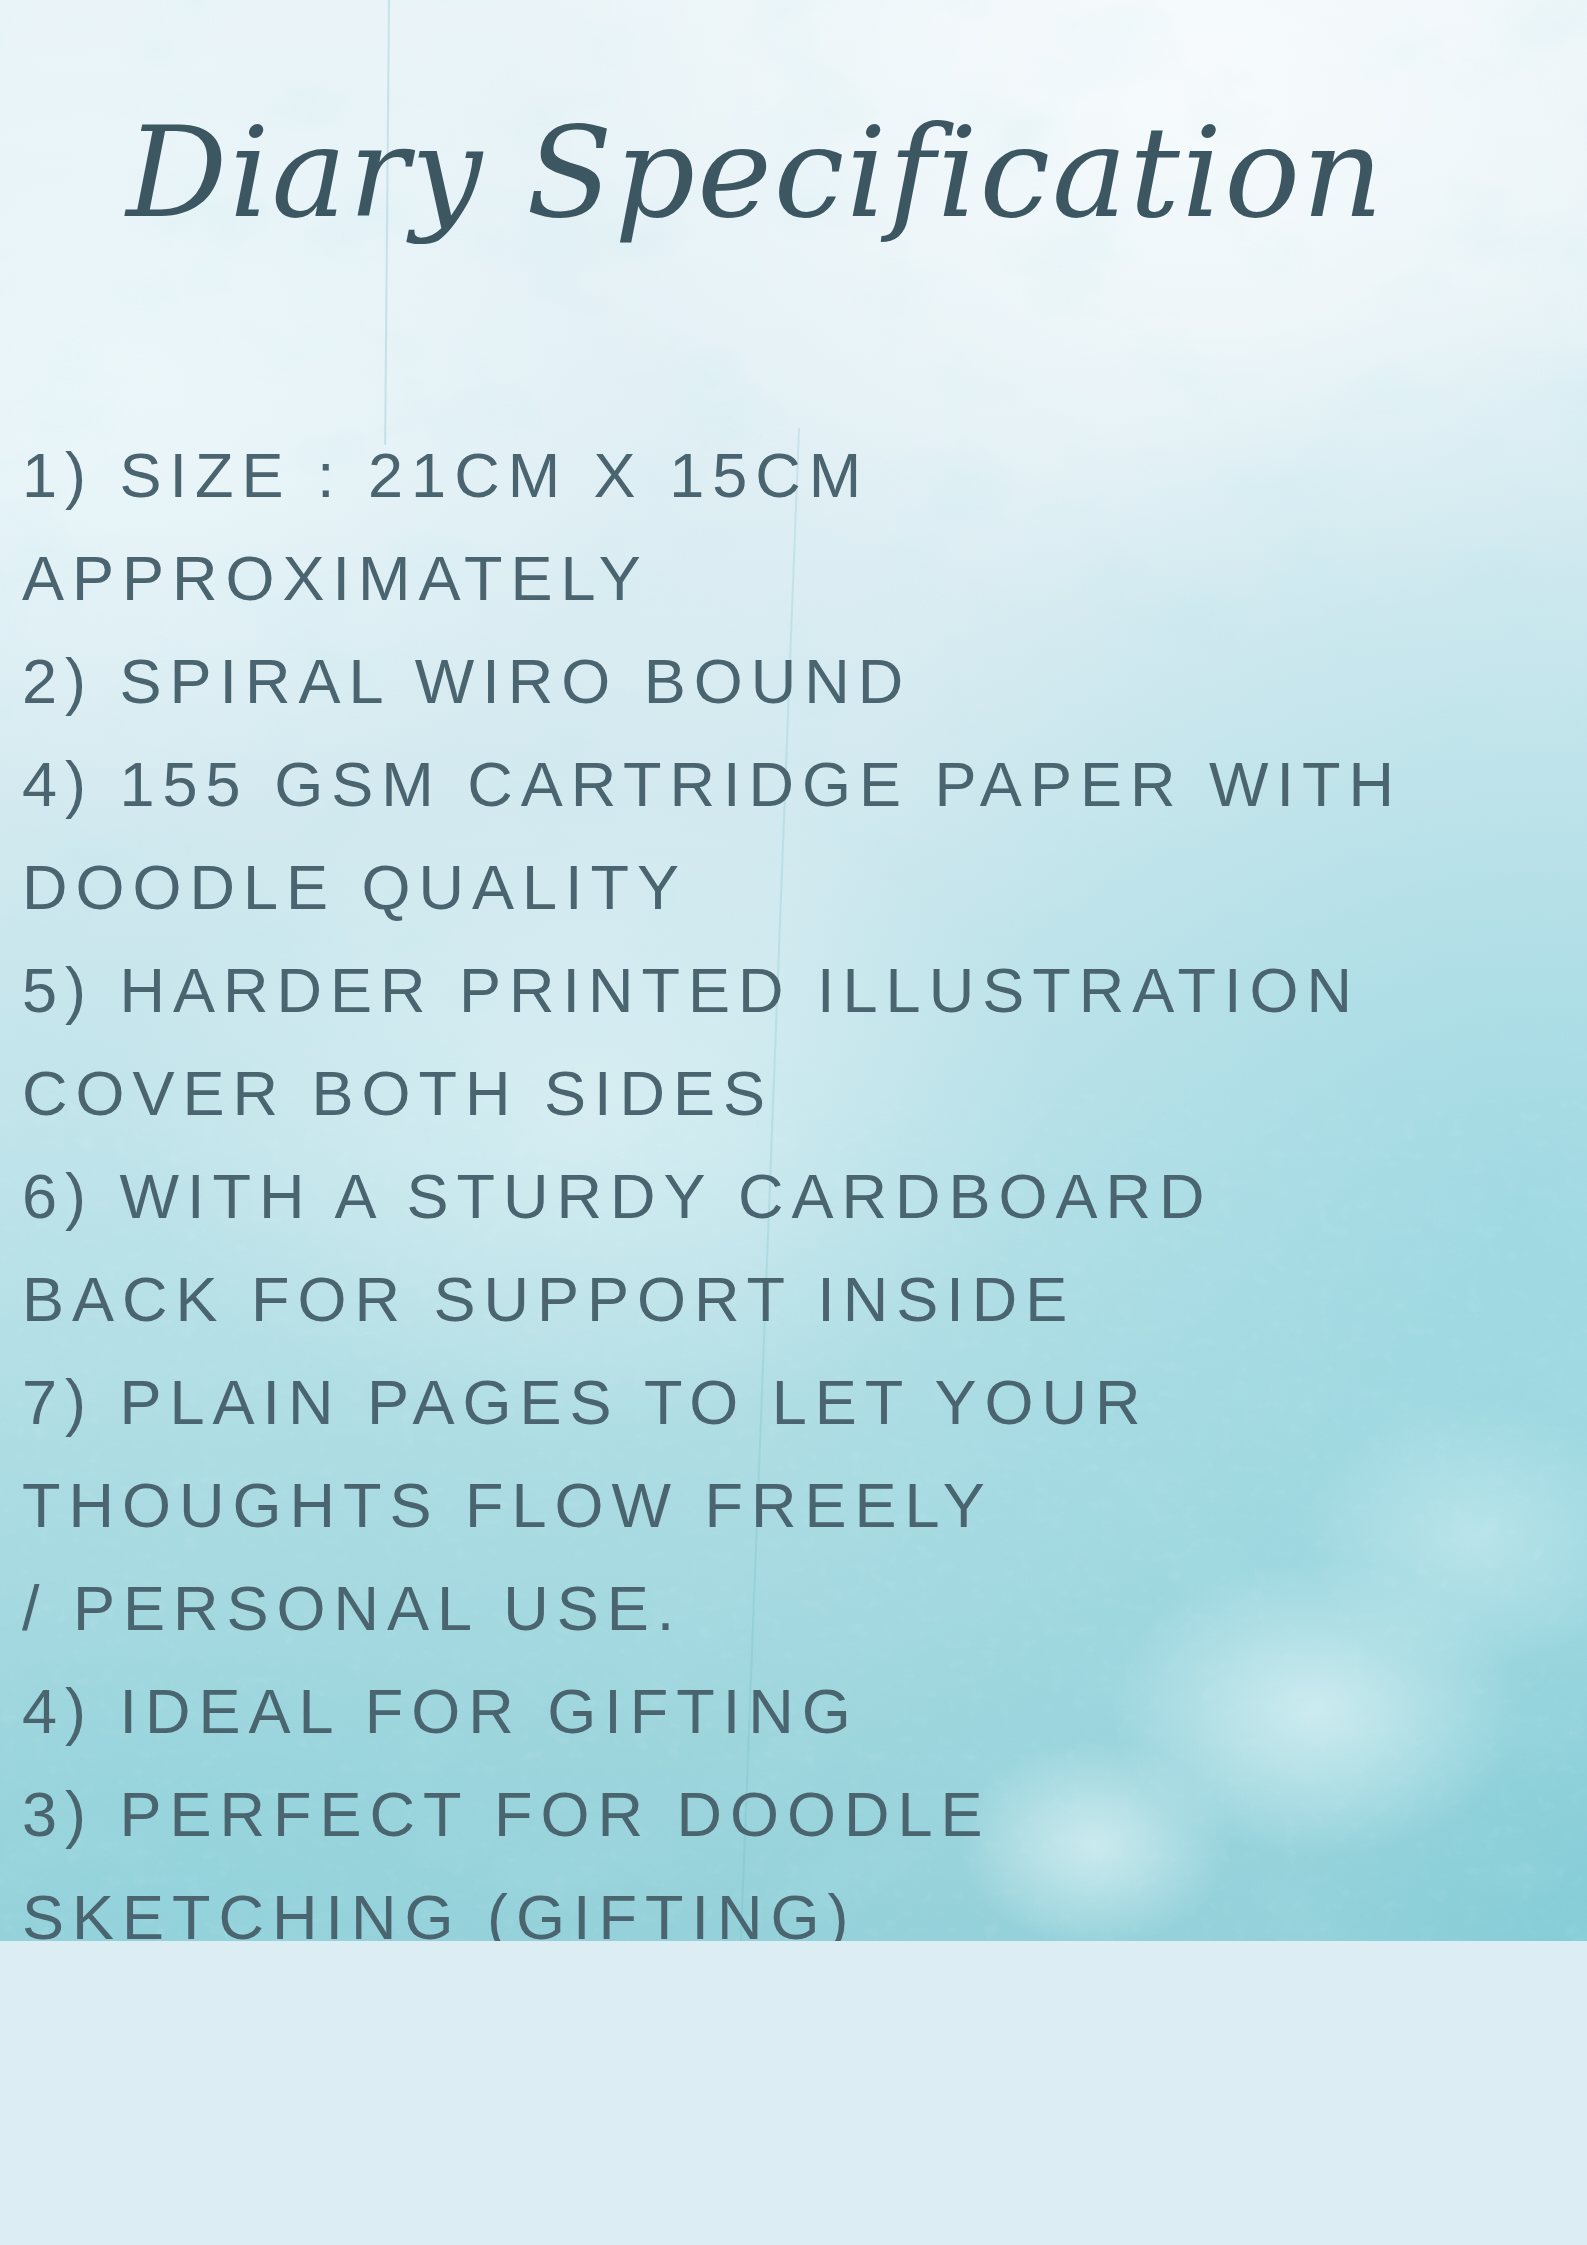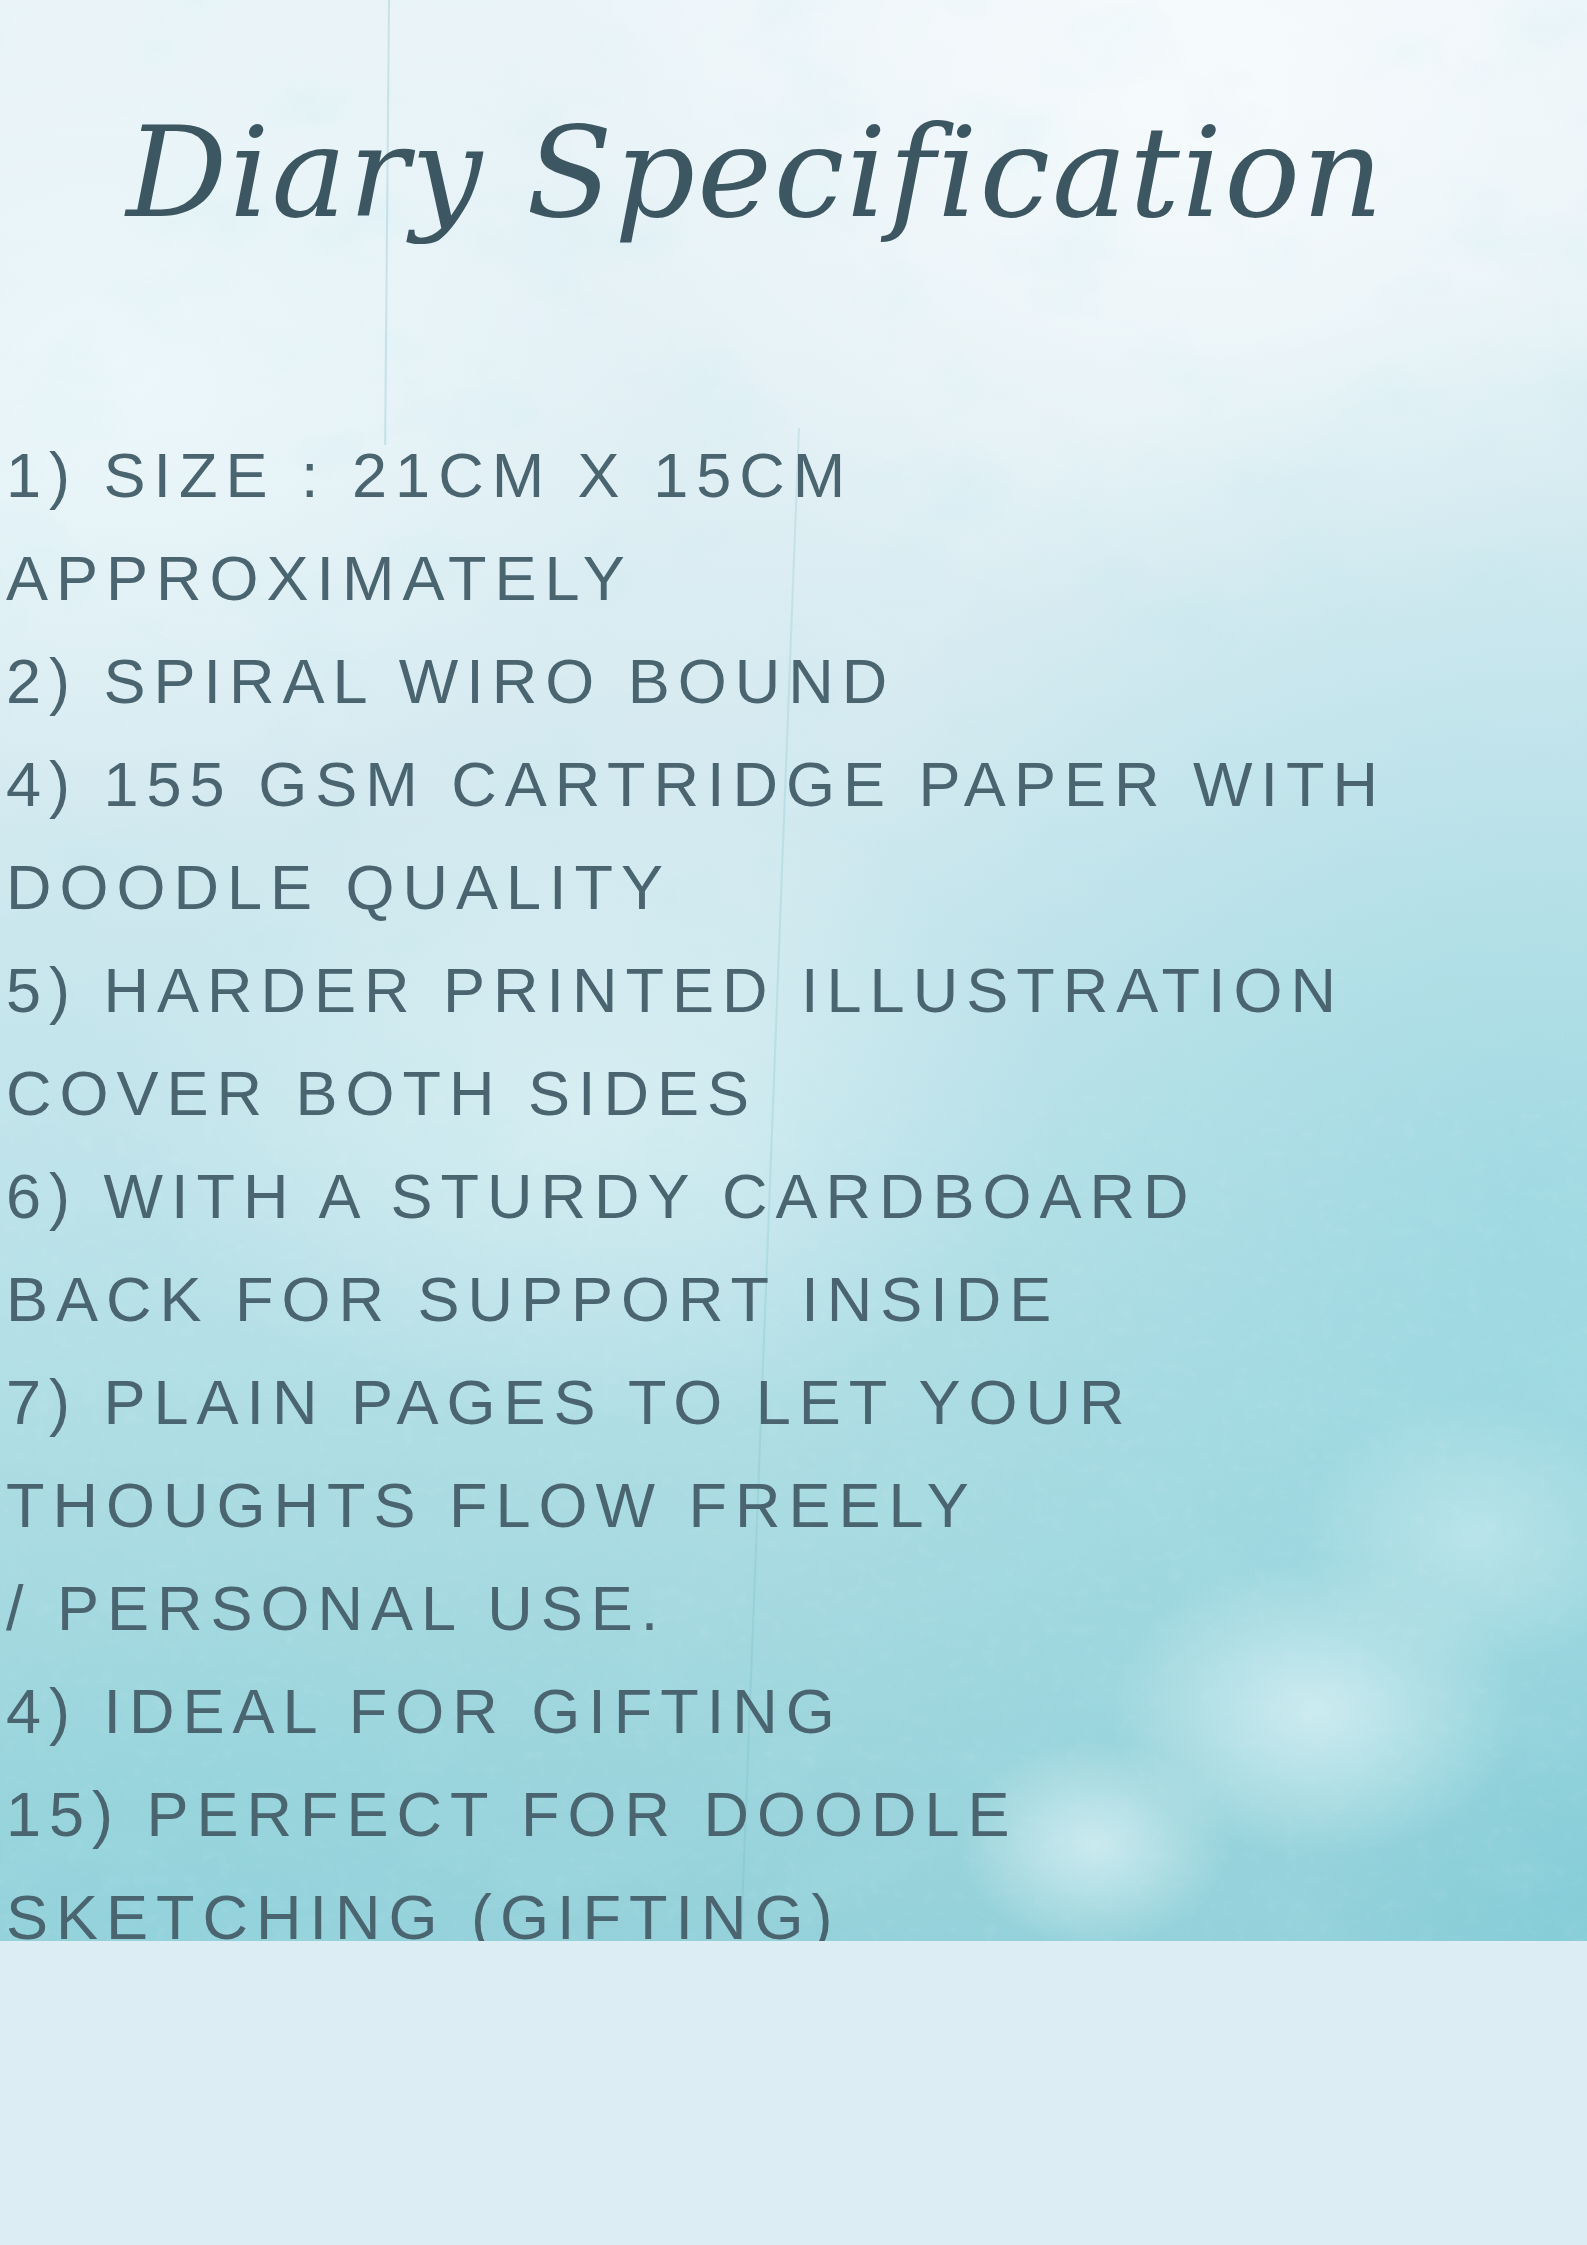--- a/index.html
+++ b/index.html
@@ -41,21 +41,21 @@
   .crack-a{left:388px;top:0;width:2px;height:445px;opacity:.45;transform:rotate(.5deg);transform-origin:top center;}
   .crack-b{left:798px;top:428px;width:2px;height:1540px;opacity:.35;transform:rotate(2.2deg);transform-origin:top center;}
   .title{
     position:absolute;top:48px;left:50%;transform:translateX(-53%);
     font-family:"DejaVu Serif", cursive, serif;
     font-style:italic;font-weight:400;
     font-size:126px;line-height:250px;letter-spacing:2px;
     color:var(--title);white-space:nowrap;
   }
   .spec-list{
-    position:absolute;left:6px;top:424px;right:18px;
+    position:absolute;left:22px;top:424px;right:18px;
   }
   .spec-line{
     font-size:63px;line-height:103px;letter-spacing:8px;
     color:var(--text);white-space:pre;
   }
 </style>
 </head>
 <body>
 
 <div class="poster">
@@ -87,17 +87,17 @@
       <div class="spec-line">4) 155 GSM CARTRIDGE PAPER WITH</div>
       <div class="spec-line">DOODLE QUALITY</div>
       <div class="spec-line">5) HARDER PRINTED ILLUSTRATION</div>
       <div class="spec-line">COVER BOTH SIDES</div>
       <div class="spec-line">6) WITH A STURDY CARDBOARD</div>
       <div class="spec-line">BACK FOR SUPPORT INSIDE</div>
       <div class="spec-line">7) PLAIN PAGES TO LET YOUR</div>
       <div class="spec-line">THOUGHTS FLOW FREELY</div>
       <div class="spec-line">/ PERSONAL USE.</div>
       <div class="spec-line">4) IDEAL FOR GIFTING</div>
-      <div class="spec-line">15) PERFECT FOR DOODLE</div>
+      <div class="spec-line">3) PERFECT FOR DOODLE</div>
       <div class="spec-line">SKETCHING (GIFTING)</div>
     </div>
 
 </div>
 
 </body></html>

